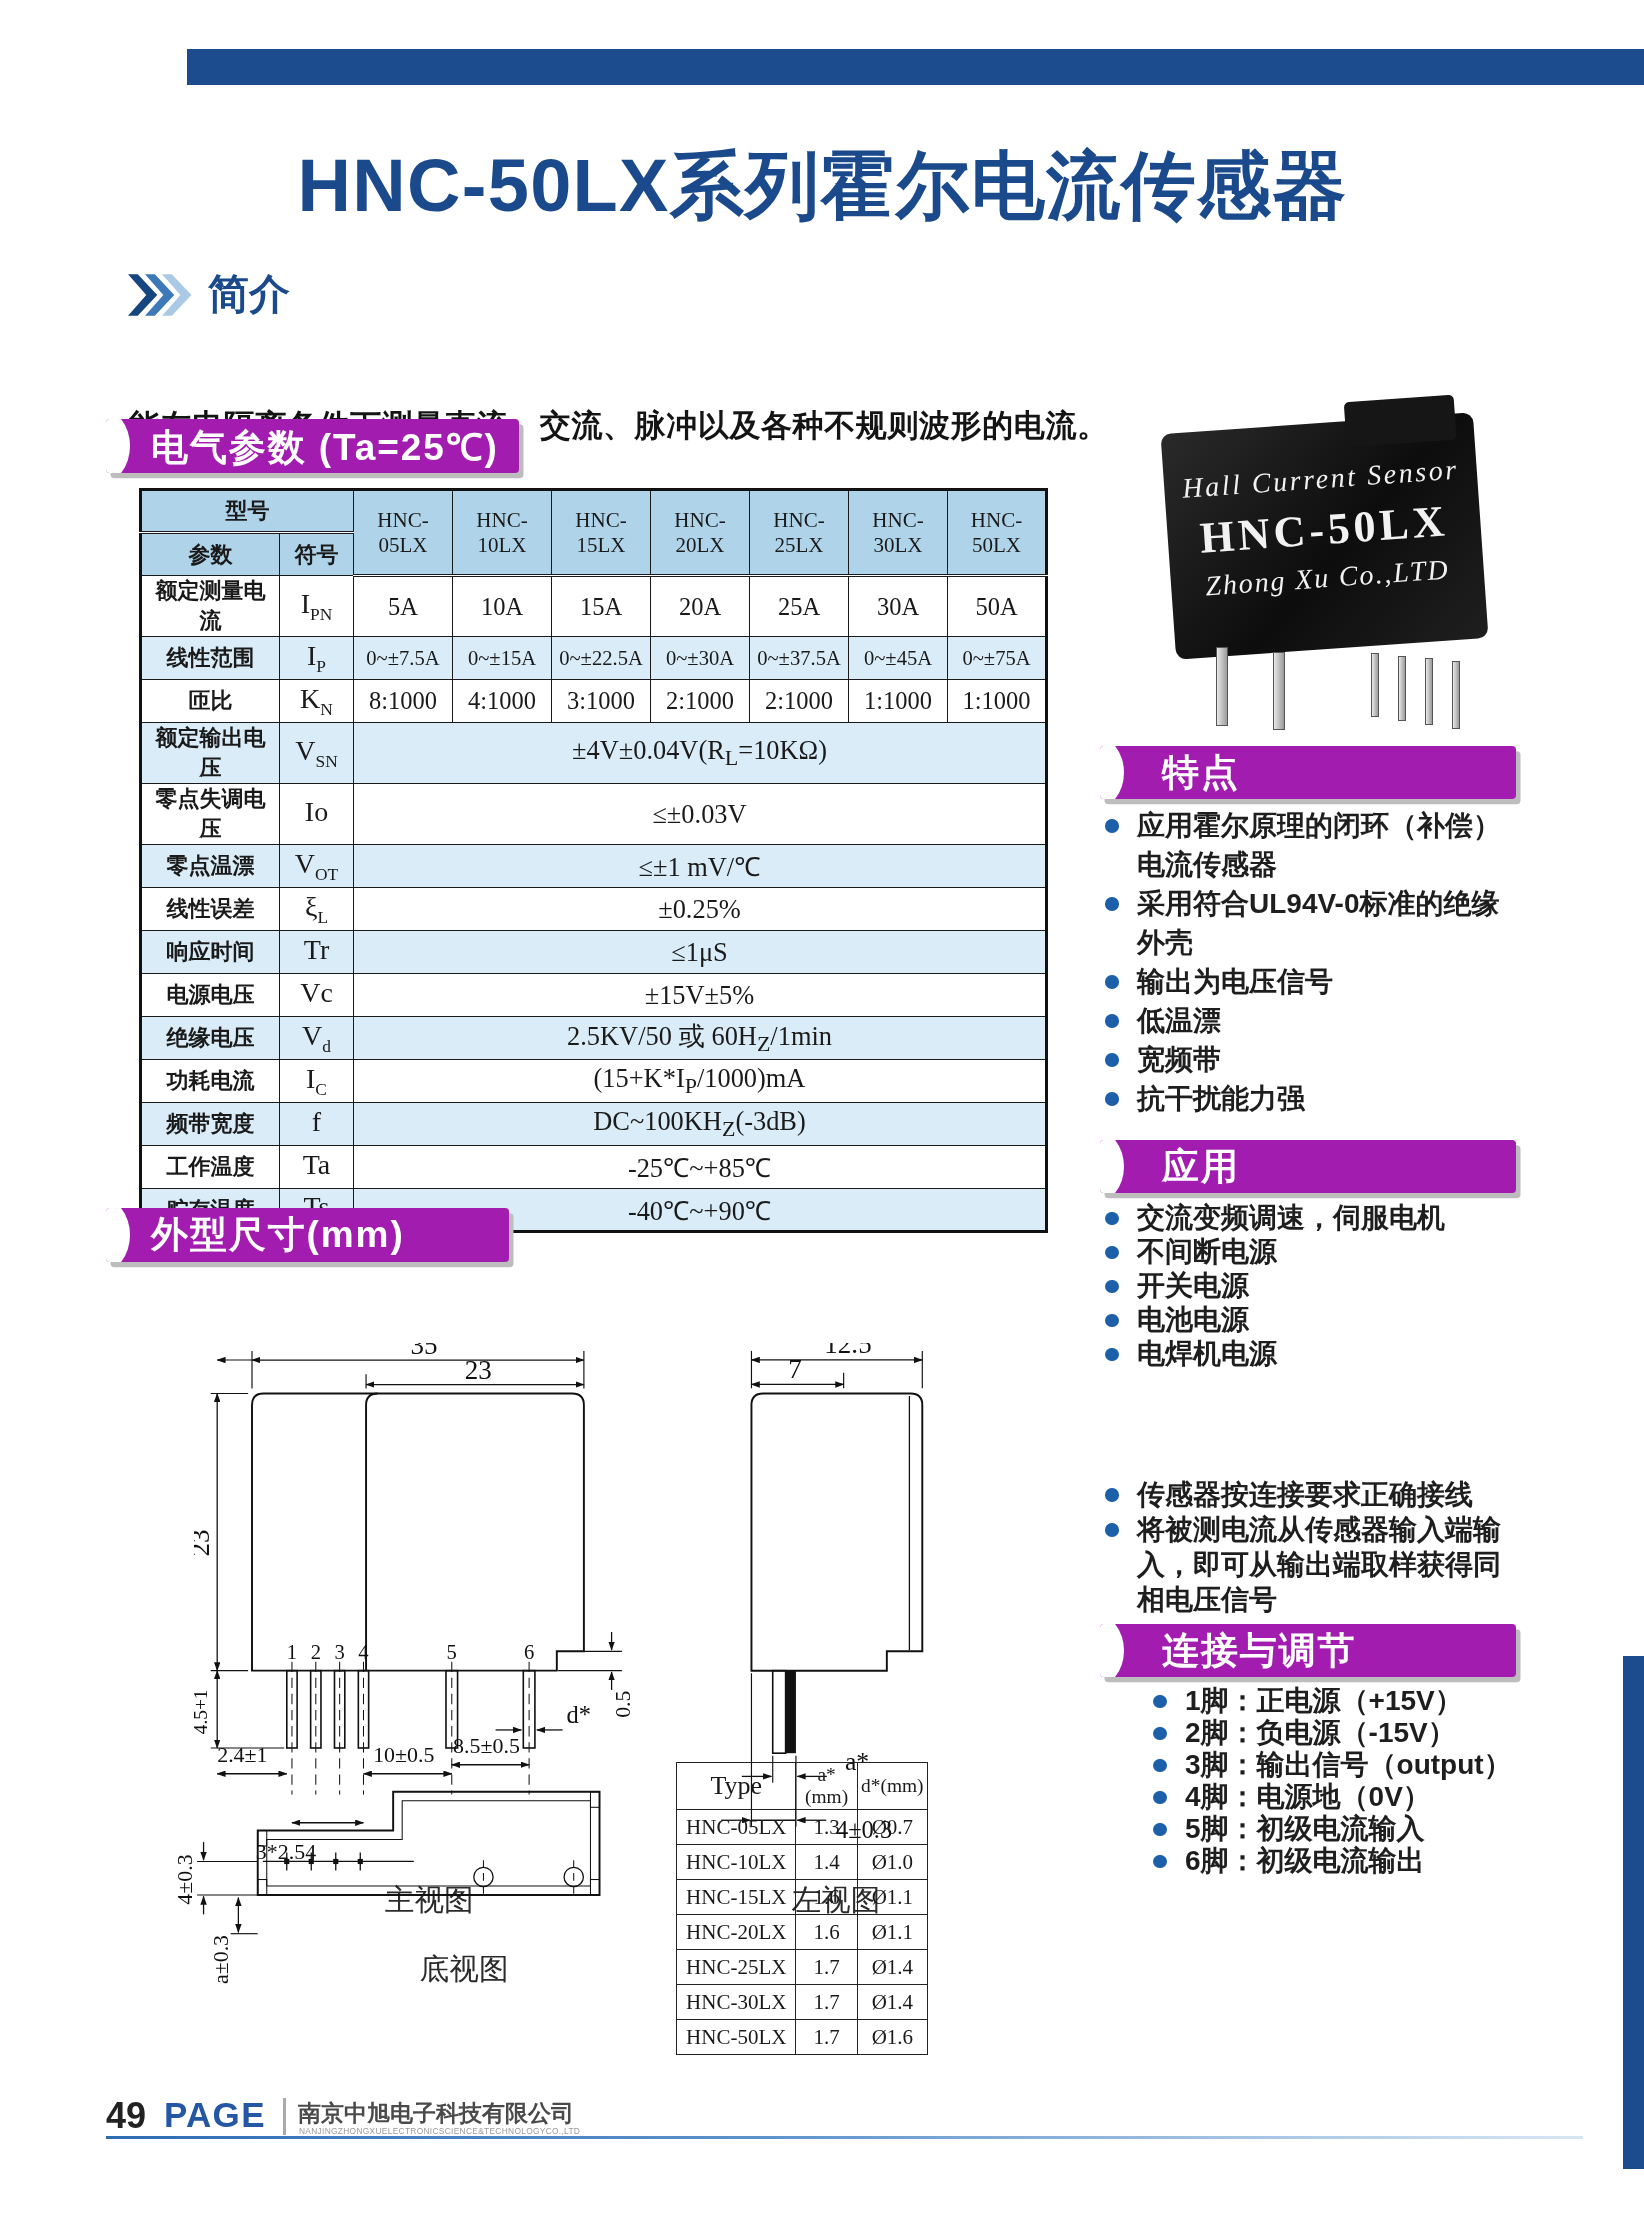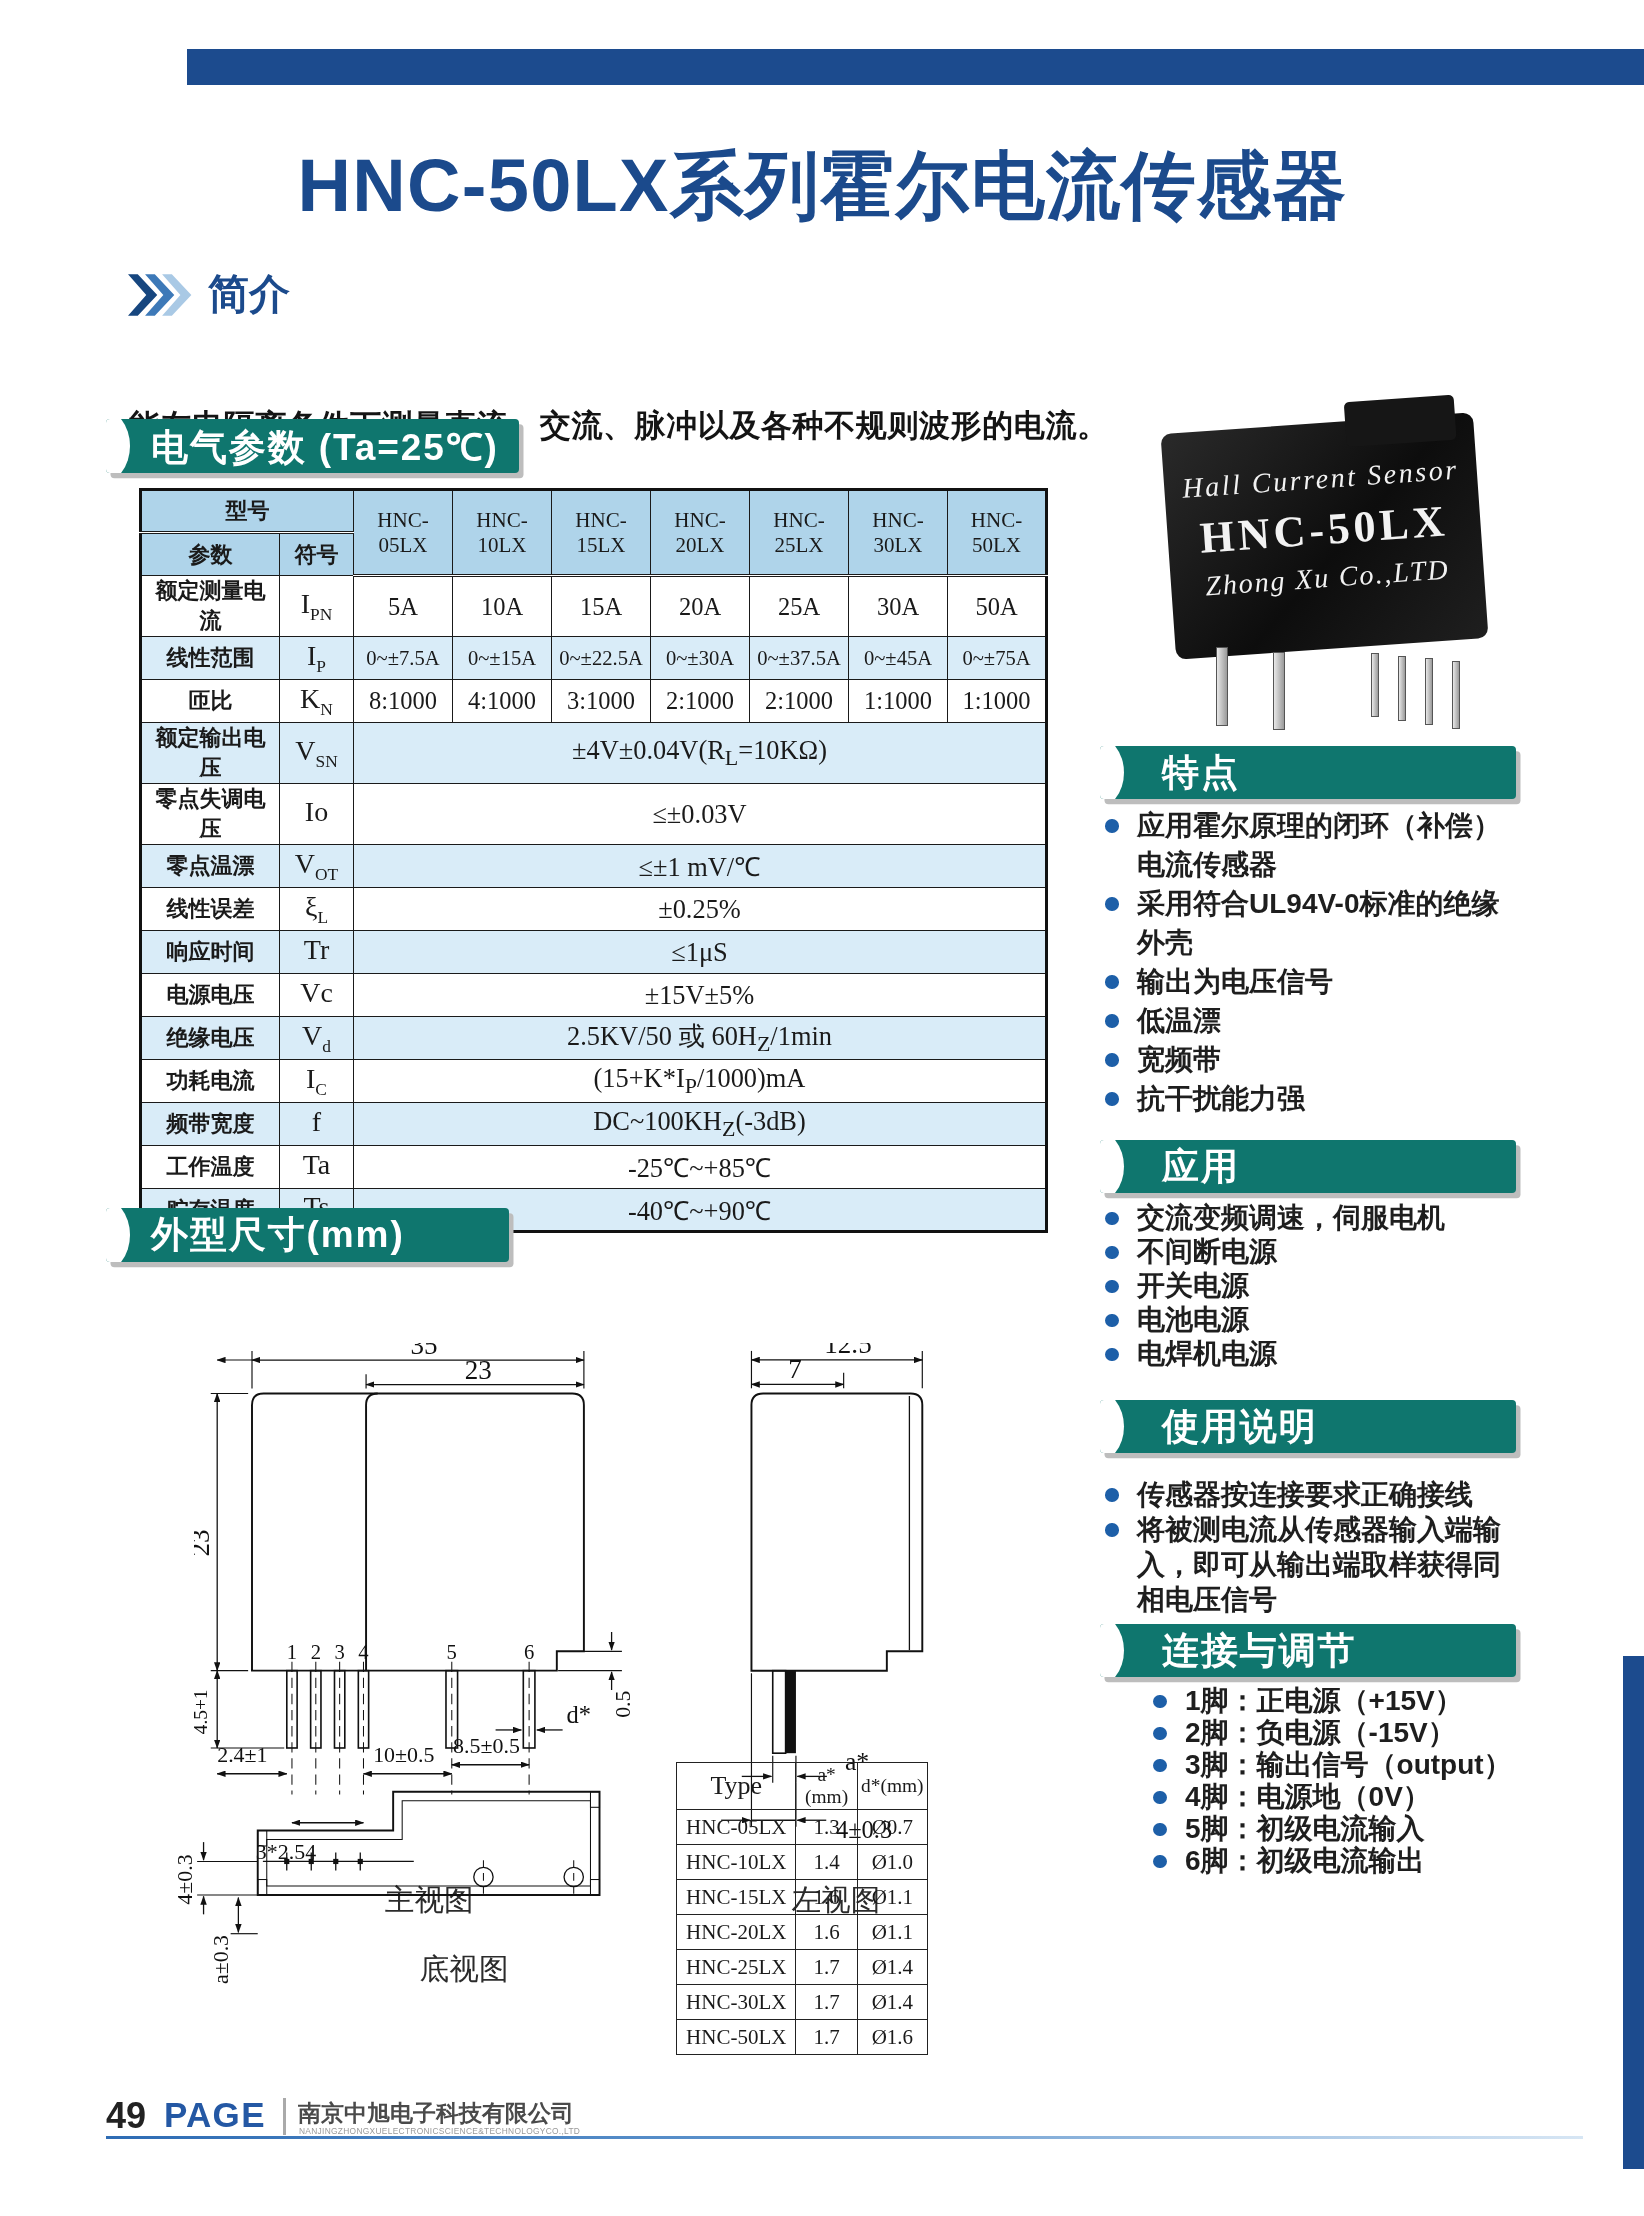--- a/index.html
+++ b/index.html
@@ -10,21 +10,21 @@
   .topbar{left:187px;top:49px;width:1458px;height:36px;background:#1c4b8e;}
   .sidebar{left:1623px;top:1656px;width:22px;height:513px;background:#1c4b8e;}
   
   .title{left:0;top:137px;width:1645px;text-align:center;font-size:74px;font-weight:700;
          color:#1b4a8c;letter-spacing:1.3px;}
   
   .chev{left:128px;top:273px;width:67px;height:44px;}
   .intro-h{left:208px;top:267px;font-size:41px;font-weight:700;color:#1b4a8c;}
   .para{left:129px;width:1019px;font-size:31px;font-weight:600;color:#141414;letter-spacing:0.6px;}
   
-  .sbar{background:#0f766e;color:#fff;font-weight:700;display:flex;align-items:center;
+  .sbar{background:#a21caf;color:#fff;font-weight:700;display:flex;align-items:center;
         overflow:hidden;border-radius:3.9px;box-shadow:4.5px 5.2px 0 #bdbdbd;text-align:center;}
   .sbar::before{content:"";position:absolute;left:-34px;top:-10.3px;bottom:-10.3px;width:58px;
         background:#fff;border-radius:50%;}
   .sbar .sbar-t{margin-left:45px;position:relative;font-size:37px;letter-spacing:1.9px;}
   .rbar .sbar-t{margin-left:62px;}
   
   table{border-collapse:collapse;table-layout:fixed;}
   .etable{position:absolute;left:139px;top:488px;width:908px;border:3.2px solid #111;}
   .etable td{border:1.3px solid #1a1a1a;border-top-width:1.9px;border-bottom-width:1.9px;
              text-align:center;vertical-align:middle;padding:0 2.6px;overflow:hidden;}
@@ -251,23 +251,20 @@
     <span class="sbar-t">应用</span>
   </div>
   <div class="abs blist lh52" style="left:1100px;top:1201px;">
     <div class="bli"><span class="dot"></span><span>交流变频调速，伺服电机</span></div>
     <div class="bli"><span class="dot"></span><span>不间断电源</span></div>
     <div class="bli"><span class="dot"></span><span>开关电源</span></div>
     <div class="bli"><span class="dot"></span><span>电池电源</span></div>
     <div class="bli"><span class="dot"></span><span>电焊机电源</span></div>
   </div>
 
-  <div class="abs sbar rbar" style="left:1100px;top:1400px;width:416px;height:53px;">
-    <span class="sbar-t">使用说明</span>
-  </div>
   <div class="abs blist lh55" style="left:1100px;top:1477px;">
     <div class="bli"><span class="dot"></span><span>传感器按连接要求正确接线</span></div>
     <div class="bli"><span class="dot"></span><span>将被测电流从传感器输入端输</span></div>
     <div class="bli"><span>入，即可从输出端取样获得同</span></div>
     <div class="bli"><span>相电压信号</span></div>
   </div>
 
   <div class="abs sbar rbar" style="left:1100px;top:1624px;width:416px;height:53px;">
     <span class="sbar-t">连接与调节</span>
   </div>

